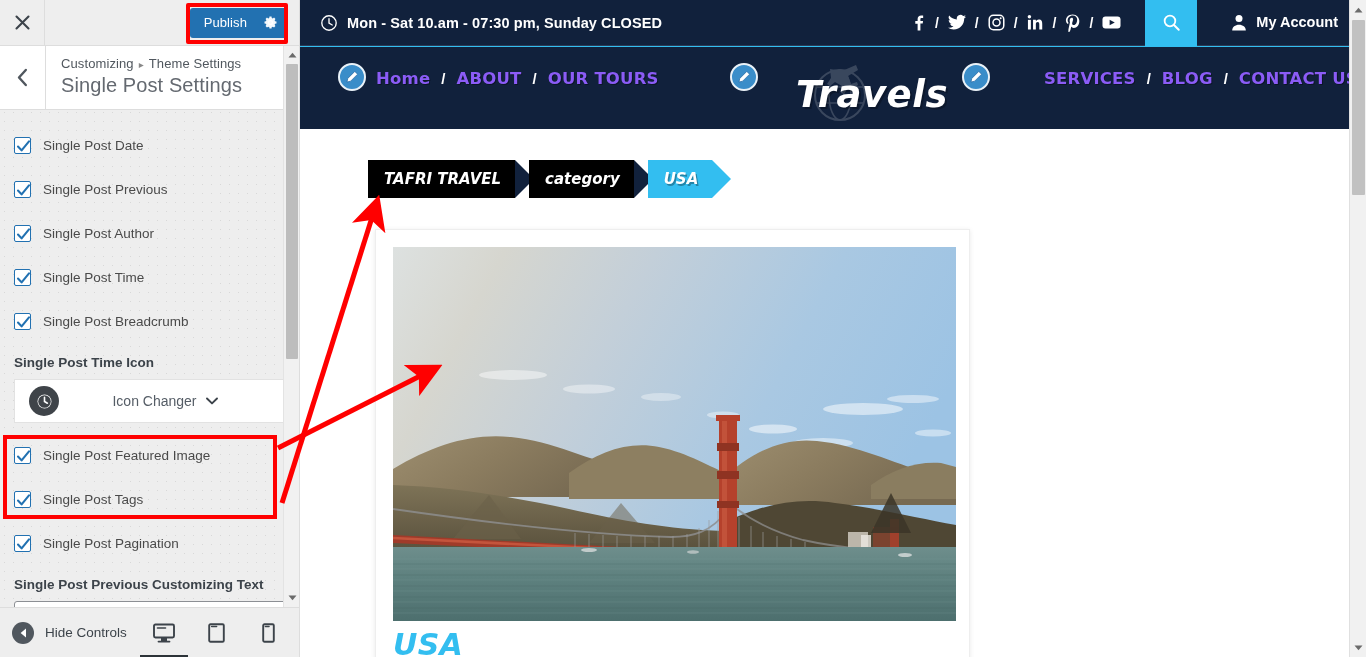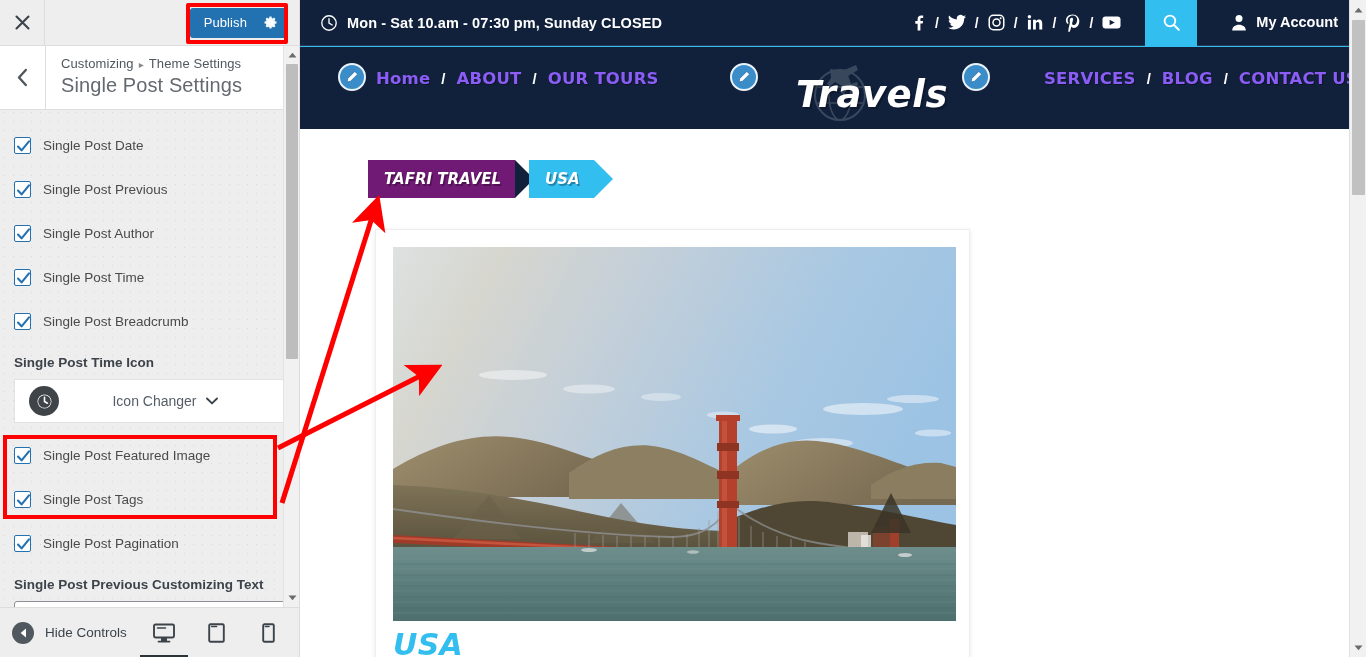--- a/index.html
+++ b/index.html
@@ -352,21 +352,21 @@
     cursor: pointer;
   }
   .crumb::after {
     content:"";
     position:absolute; right: -19px; top:0;
     width: 0; height: 0;
     border-top: 19px solid transparent;
     border-bottom: 19px solid transparent;
     border-left: 19px solid currentColor;
   }
-  .crumb.dark { background:#701a75; color:#fff;text-align:right; }
+  .crumb.dark { background:#000000; color:#fff;text-align:right; }
   .crumb.dark::after { border-left-color:#11213c; }
   .crumb.light { background:#33bef0; color:#fff; }
   .crumb.light::after { border-left-color:#33bef0; }
 
   
   .card {
     position:absolute;
     left: 75px; top: 229px;
     width: 595px;
     background:#fff;
@@ -729,20 +729,21 @@
         <span class="nav-link">SERVICES</span>
         <span class="nav-sep">/</span>
         <span class="nav-link">BLOG</span>
         <span class="nav-sep">/</span>
         <span class="nav-link">CONTACT US</span>
       </div>
     </div>
 
     <div class="crumbs">
       <span class="crumb dark">TAFRI TRAVEL</span>
+      <span class="crumb dark">category</span>
       <span class="crumb light">USA</span>
     </div>
 
     <div class="card">
       <div class="feat-img">
         <svg width="563" height="374" viewBox="0 0 563 374" preserveAspectRatio="none">
           <defs>
             <linearGradient id="sky" x1="0" y1="0" x2="1" y2="0.35">
               <stop offset="0" stop-color="#dde1e0"></stop>
               <stop offset="0.18" stop-color="#d6d6cf"></stop>

